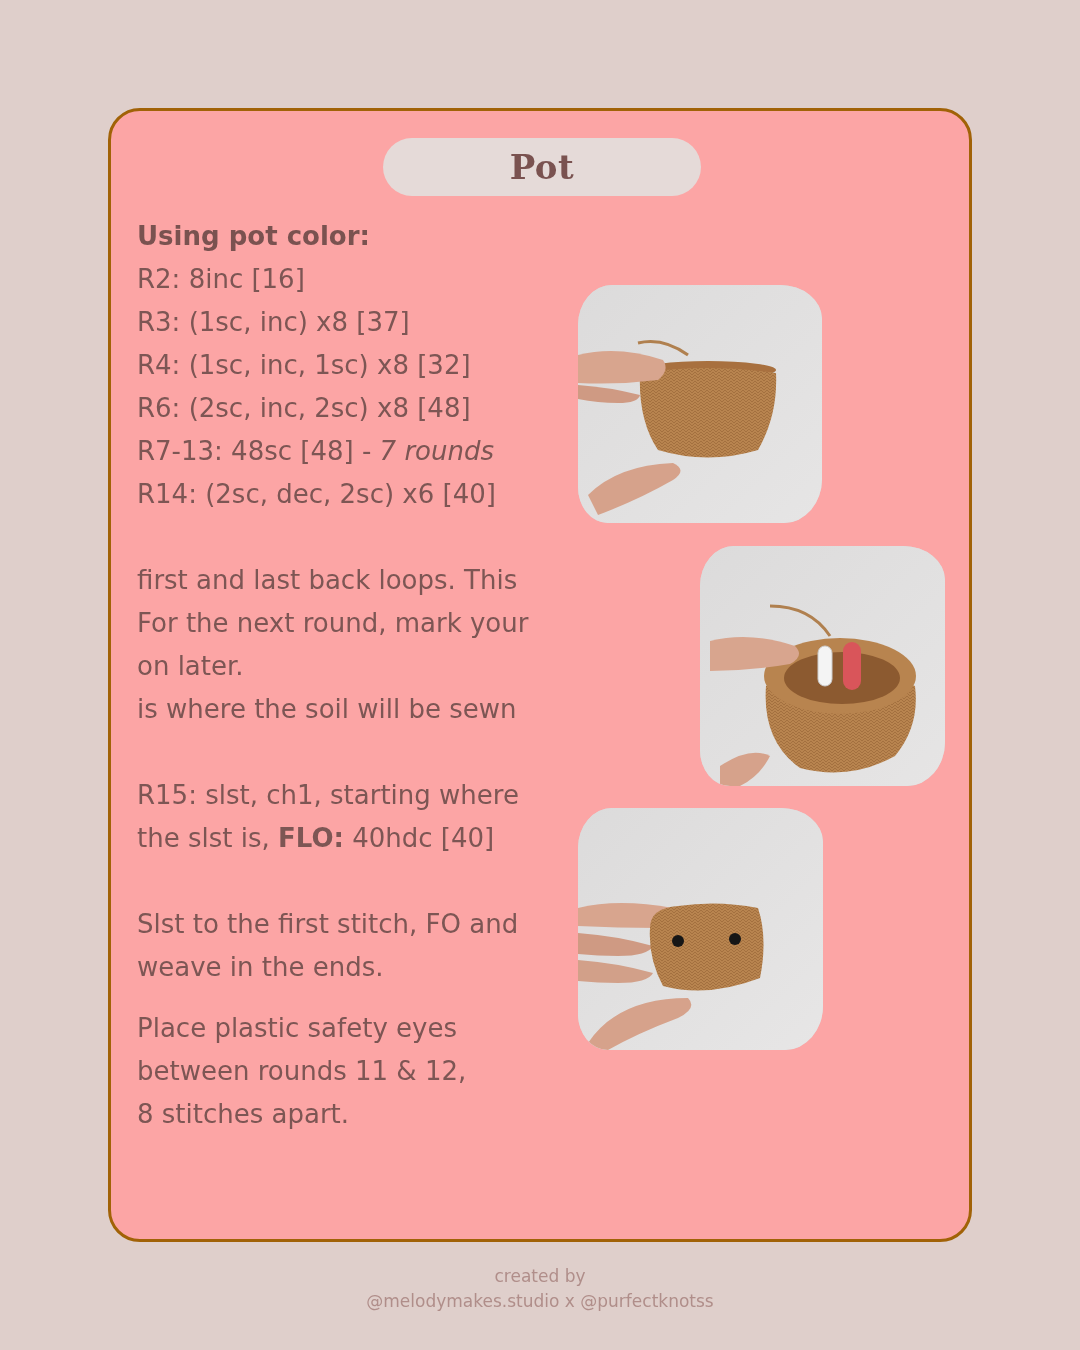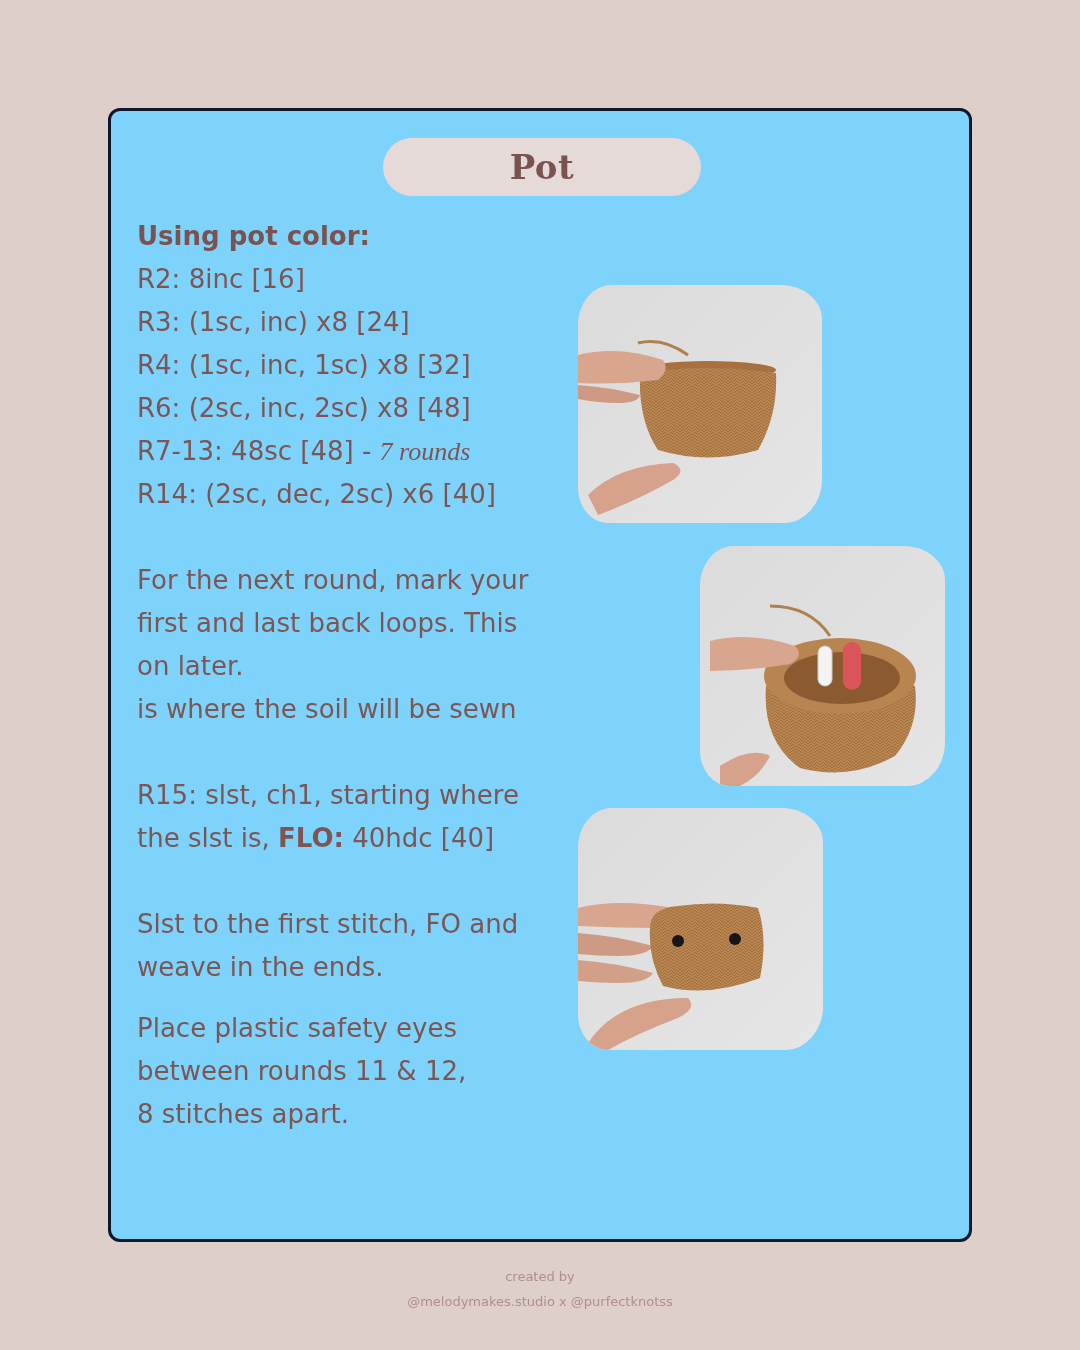--- a/index.html
+++ b/index.html
@@ -13,23 +13,23 @@
       position: relative;
       overflow: hidden;
       font-family: "DejaVu Sans", sans-serif;
     }
     .card {
       position: absolute;
       left: 108px;
       top: 108px;
       width: 858px;
       height: 1128px;
-      background: #7dd3fc;
-      border: 3px solid #0f172a;
-      border-radius: 12px;
+      background: #fca5a5;
+      border: 3px solid #a16207;
+      border-radius: 32px;
     }
     .title-pill {
       position: absolute;
       left: 272px;
       top: 27px;
       width: 318px;
       height: 58px;
       background: #e5dad8;
       border-radius: 30px;
       display: flex;
@@ -61,21 +61,20 @@
       color: #7a5250;
     }
     .text-col .gap {
       height: 43px;
     }
     .text-col .gap-small {
       height: 18px;
     }
     .text-col em {
       font-style: italic;
-      font-family: Liberation Serif, serif;
     }
     .text-col b {
       font-weight: bold;
     }
     .photo {
       position: absolute;
       background: #d8d6d5;
       border-radius: 34px 42px 38px 30px / 40px 34px 44px 36px;
       overflow: hidden;
     }
@@ -87,46 +86,46 @@
     .photo-1 { left: 467px; top: 174px; width: 244px; height: 238px; }
     .photo-2 { left: 589px; top: 435px; width: 245px; height: 240px; }
     .photo-3 { left: 467px; top: 697px; width: 245px; height: 242px; }
     .footer {
       position: absolute;
       left: 0;
       width: 1080px;
       top: 1264px;
       text-align: center;
       color: #b08e8a;
-      font-size: 13px;
+      font-size: 17px;
       line-height: 25px;
     }
   </style>
 </head>
 <body>
 
 <div class="card">
 
   <div class="title-pill">
     <span>Pot</span>
   </div>
 
   <div class="text-col">
     <span class="line heading">Using pot color:</span>
     <span class="line">R2: 8inc [16]</span>
-    <span class="line">R3: (1sc, inc) x8 [24]</span>
+    <span class="line">R3: (1sc, inc) x8 [37]</span>
     <span class="line">R4: (1sc, inc, 1sc) x8 [32]</span>
     <span class="line">R6: (2sc, inc, 2sc) x8 [48]</span>
     <span class="line"><span>R7-13: 48sc [48] - </span><em>7 rounds</em></span>
     <span class="line">R14: (2sc, dec, 2sc) x6 [40]</span>
 
     <div class="gap"></div>
 
+    <span class="line">first and last back loops. This</span>
     <span class="line">For the next round, mark your</span>
-    <span class="line">first and last back loops. This</span>
     <span class="line">on later.</span>
     <span class="line">is where the soil will be sewn</span>
 
     <div class="gap"></div>
 
     <span class="line">R15: slst, ch1, starting where</span>
     <span class="line"><span>the slst is, </span><b>FLO:</b><span> 40hdc [40]</span></span>
 
     <div class="gap"></div>
 

